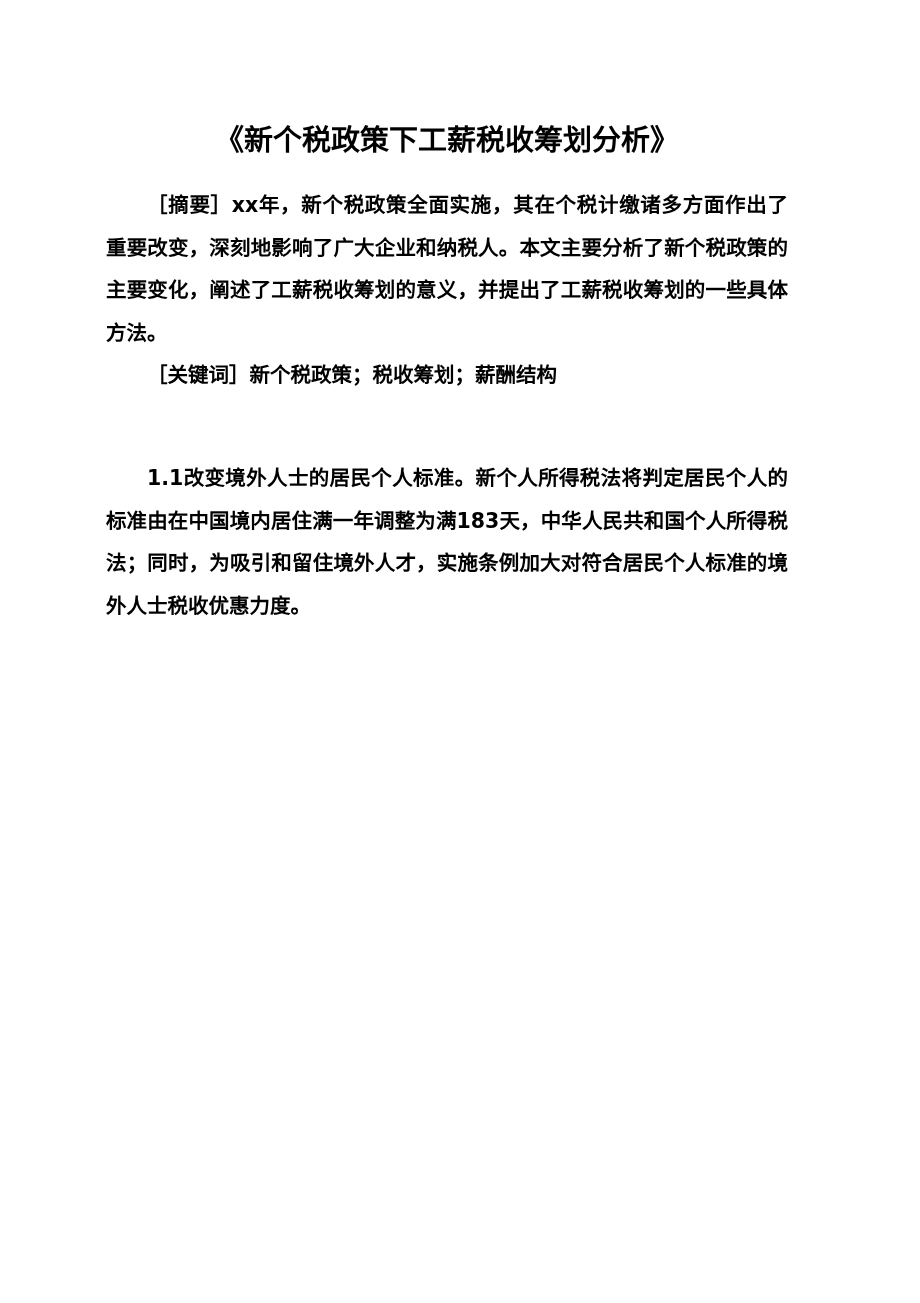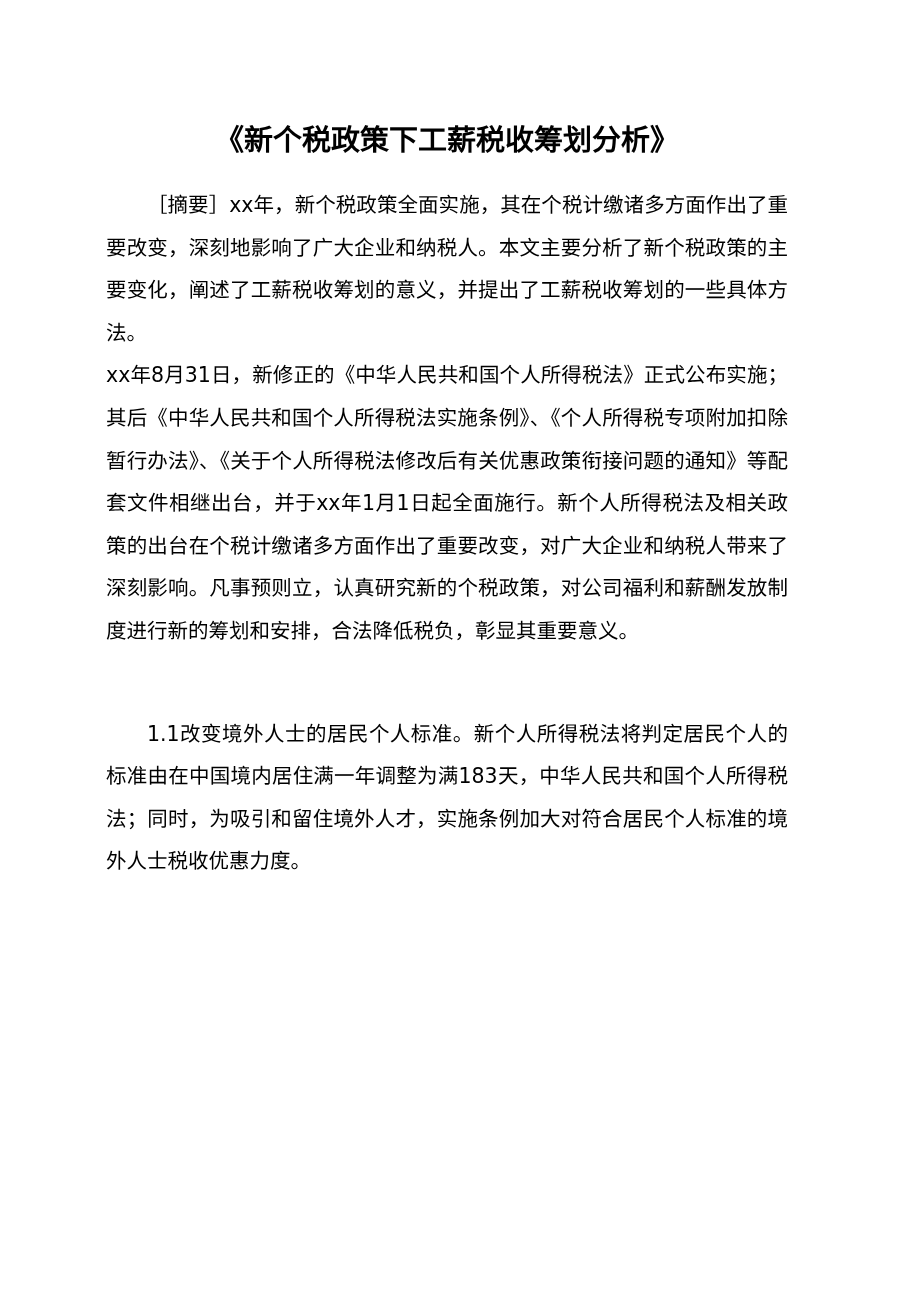--- a/index.html
+++ b/index.html
@@ -42,20 +42,21 @@
   }
   .para {
     margin: 0;
     padding: 0;
     font-size: 20.5px;
     line-height: 42.6px;
     text-align: justify;
     text-justify: inter-ideograph;
     letter-spacing: 0px;
     word-break: break-all;
+    font-weight: bold;
   }
   .indent {
     text-indent: 2em;
   }
   .no-indent {
     text-indent: 0;
   }
   .gap-title-abstract { height: 29px; }
   .gap-abstract-keywords { height: 0px; }
   .gap-keywords-body { height: 0px; }
@@ -77,24 +78,24 @@
   <div class="content">
 
     <h1 class="doc-title">《新个税政策下工薪税收筹划分析》</h1>
 
     <div class="gap-title-abstract"></div>
 
     <p class="para indent">［摘要］xx年，新个税政策全面实施，其在个税计缴诸多方面作出了重要改变，深刻地影响了广大企业和纳税人。本文主要分析了新个税政策的主要变化，阐述了工薪税收筹划的意义，并提出了工薪税收筹划的一些具体方法。</p>
 
     <div class="gap-abstract-keywords"></div>
 
+    <p class="para indent">［关键词］新个税政策；税收筹划；薪酬结构</p>
 
     <div class="gap-keywords-body"></div>
 
-    <p class="para no-indent">xx年8月31日，新修正的《中华人民共和国个人所得税法》正式公布实施；其后《中华人民共和国个人所得税法实施条例》、《个人所得税专项附加扣除暂行办法》、《关于个人所得税法修改后有关优惠政策衔接问题的通知》等配套文件相继出台，并于xx年1月1日起全面施行。新个人所得税法及相关政策的出台在个税计缴诸多方面作出了重要改变，对广大企业和纳税人带来了深刻影响。凡事预则立，认真研究新的个税政策，对公司福利和薪酬发放制度进行新的筹划和安排，合法降低税负，彰显其重要意义。</p>
 
     <div class="gap-body-h1"></div>
 
 
     <div class="gap-h1-s11"></div>
 
     <p class="para indent">1.1改变境外人士的居民个人标准。新个人所得税法将判定居民个人的标准由在中国境内居住满一年调整为满183天，中华人民共和国个人所得税法；同时，为吸引和留住境外人才，实施条例加大对符合居民个人标准的境外人士税收优惠力度。</p>
 
 
   </div>

